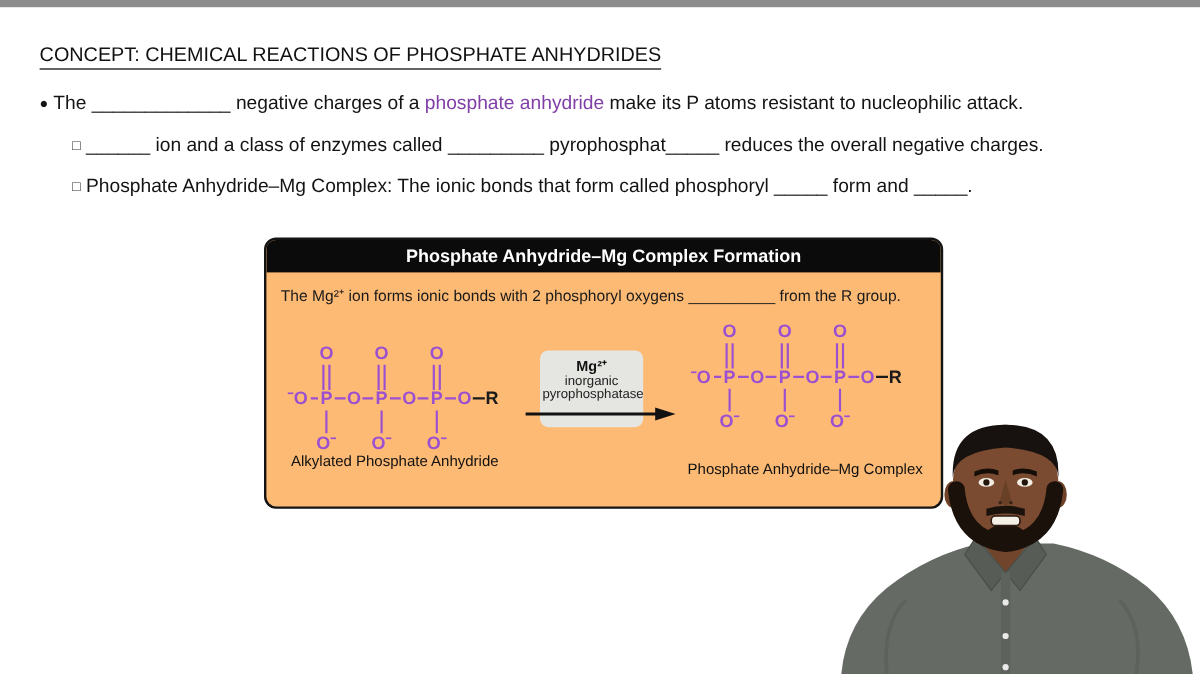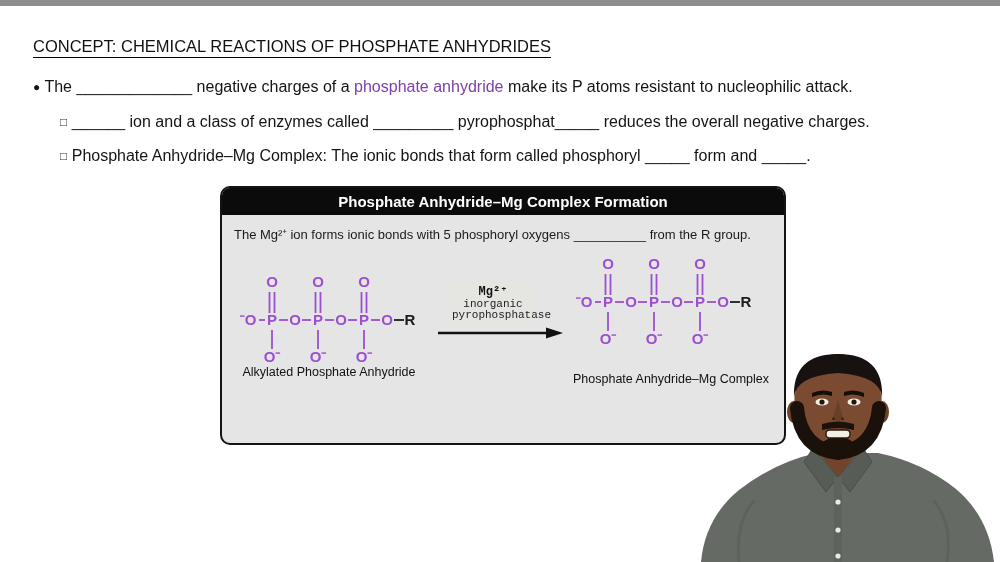--- a/index.html
+++ b/index.html
@@ -14,37 +14,36 @@
   .bold{font-weight:normal;}
   .line{position:absolute;font-size:16px;white-space:nowrap;color:#141414;}
   .b1{left:33px;top:78px;}
   .b2{left:60px;top:113px;}
   .b3{left:60px;top:147px;}
   .bullet-dot{font-size:12px;vertical-align:1px;}
   .square{font-size:12px;vertical-align:1px;color:#333;}
   .purple-text{color:#8040a8;}
   .blank{color:#222;}
   .diagram{
-    position:absolute;left:220px;top:186px;width:566px;height:259px;
-    background:#e5e5e5;border:2px solid #141414;border-radius:10px;
+    position:absolute;left:220px;top:198px;width:566px;height:226px;
+    background:#fdba74;border:2px solid #141414;border-radius:10px;
     box-sizing:border-box;overflow:hidden;z-index:1;
   }
   .diagram-header{
     background:#0b0b0b;color:#fff;font-weight:bold;font-size:15px;
     text-align:center;height:27px;line-height:27px;
   }
   .diagram-caption{margin:10px 12px 0 12px;font-size:13px;color:#1a1a1a;white-space:nowrap;}
   .mol{position:absolute;}
   .mol-left{left:14px;top:82px;}
   .mol-right{left:350px;top:64px;}
   .reagent{
     position:absolute;left:228px;top:92px;width:86px;
-    background:#e5e5e2;border-radius:7px;text-align:center;padding:4px 2px 5px 2px;
+    background:#e5e5e2;border-radius:7px;text-align:center;padding:4px 2px 21px 2px;
     box-sizing:border-box;
-    font-family:Liberation Mono, monospace;
   }
   .reagent-title{font-size:12px;font-weight:bold;color:#111;}
   .reagent-sub{font-size:11px;line-height:11px;color:#222;}
   .arrow-svg{position:absolute;left:214px;top:138px;}
   .mol-label{
     position:absolute;font-size:12.5px;font-weight:normal;color:#111;
     white-space:nowrap;transform:translateX(-50%);
   }
   .label-left{left:107px;top:177px;}
   .label-right{left:449px;top:184px;}
@@ -82,21 +81,21 @@
   <span class="bold">Phosphate Anhydride–Mg Complex</span><span>: The ionic bonds that form called phosphoryl</span>
   <span class="blank">_____</span>
   <span>form and</span>
   <span class="blank">_____</span><span>.</span>
 </div>
 
 <div class="diagram">
   <div class="diagram-header">Phosphate Anhydride–Mg Complex Formation</div>
 
   <div class="diagram-caption">
-    <span>The Mg²⁺ ion forms ionic bonds with 5 phosphoryl oxygens</span>
+    <span>The Mg²⁺ ion forms ionic bonds with 2 phosphoryl oxygens</span>
     <span class="blank">__________</span>
     <span>from the R group.</span>
   </div>
 
   <div class="mol mol-left"><svg viewBox="0 0 190 95" width="190" height="95">
         <text x="12" y="55" text-anchor="middle" fill="#9b4fd1" font-size="15" font-weight="700" font-family="&quot;Liberation Sans&quot;, sans-serif">⁻O</text>
         <text x="36" y="55" text-anchor="middle" fill="#9b4fd1" font-size="15" font-weight="700" font-family="&quot;Liberation Sans&quot;, sans-serif">P</text>
         <text x="59" y="55" text-anchor="middle" fill="#9b4fd1" font-size="15" font-weight="700" font-family="&quot;Liberation Sans&quot;, sans-serif">O</text>
         <text x="82" y="55" text-anchor="middle" fill="#9b4fd1" font-size="15" font-weight="700" font-family="&quot;Liberation Sans&quot;, sans-serif">P</text>
         <text x="105" y="55" text-anchor="middle" fill="#9b4fd1" font-size="15" font-weight="700" font-family="&quot;Liberation Sans&quot;, sans-serif">O</text>

